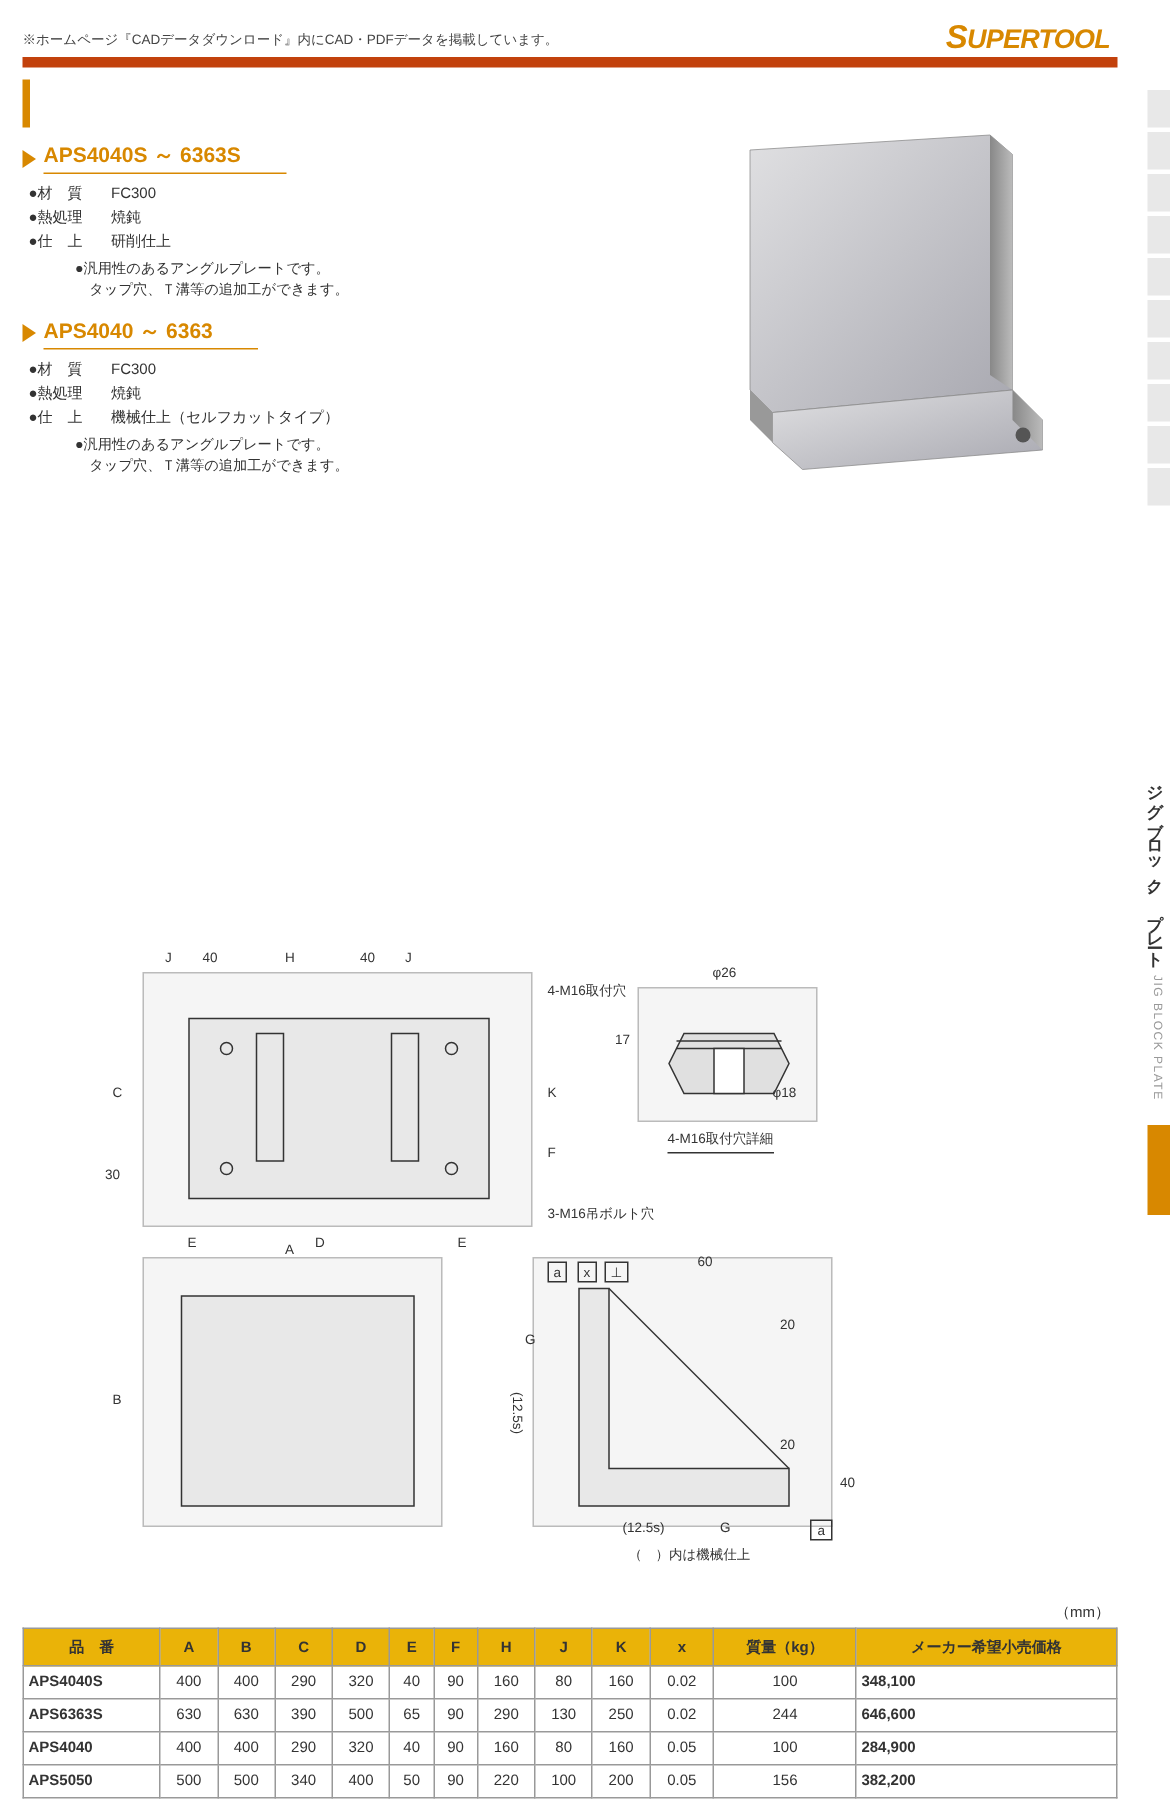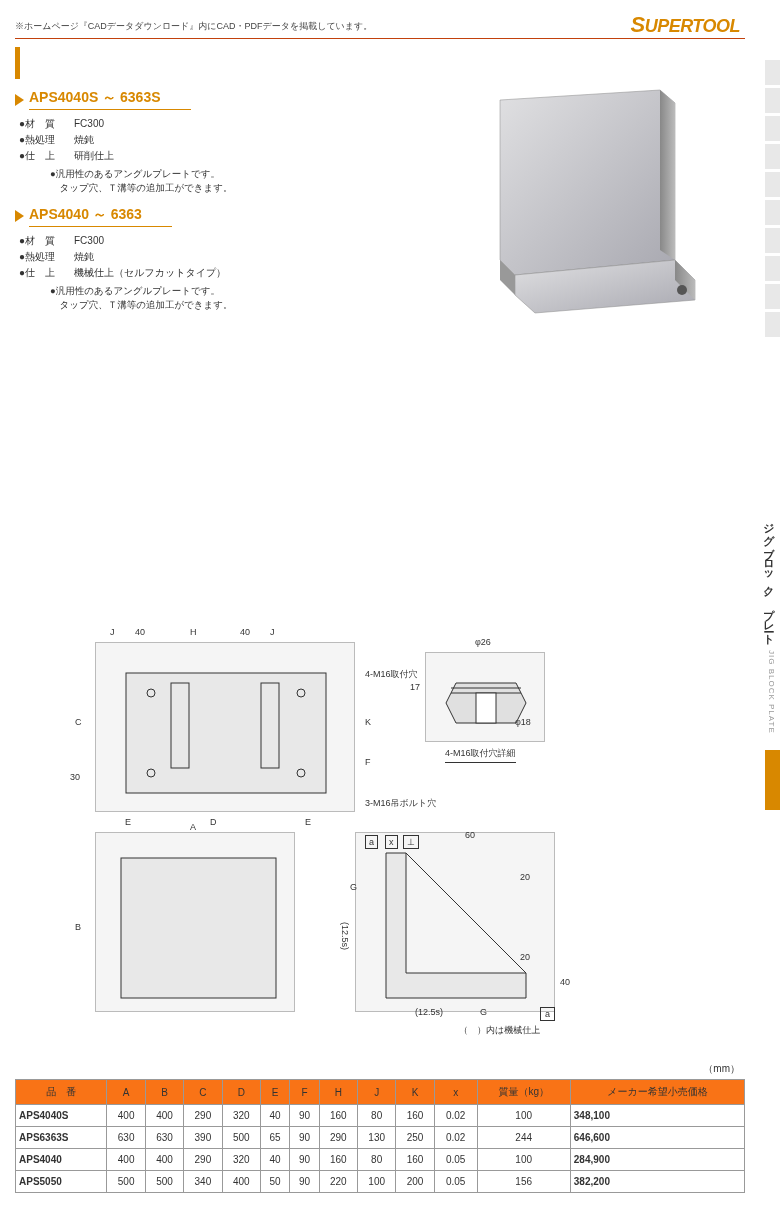--- a/index.html
+++ b/index.html
@@ -1,18 +1,18 @@
 <!DOCTYPE html>
 <html><head>
 <meta charset="utf-8">
 <style>
 *{margin:0;padding:0;box-sizing:border-box}
 body{font-family:"Hiragino Kaku Gothic ProN","Meiryo",sans-serif;font-size:11px;color:#333;background:#fff;width:780px;position:relative}
 .page{padding:15px 35px 15px 15px;position:relative;min-height:1212px}
-.header-note{font-size:9px;color:#444;padding:5px 0;border-bottom:1px solid #c2410c;margin-bottom:3px}
+.header-note{font-size:9px;color:#444;padding:5px 0;border-bottom:7px solid #c2410c;margin-bottom:3px}
 .logo{position:absolute;top:12px;right:40px;font-family:Arial,sans-serif;font-size:18px;font-weight:bold;color:#d88800;font-style:italic;letter-spacing:-0.5px}
 .logo .s{font-size:22px}
 .title-block{margin-top:8px;display:flex;align-items:flex-start;gap:6px}
 .title-bar{width:5px;height:32px;background:#d88800}
 .title-main{font-size:18px;font-weight:bold;color:#333}
 .title-sub{font-size:16px;font-weight:bold;color:#555;margin-left:8px}
 .title-en{font-size:10px;color:#555;margin-top:2px}
 .model-block{margin-top:10px}
 .model-header{display:flex;align-items:center;gap:5px;margin-bottom:6px}
 .arrow{width:0;height:0;border-top:6px solid transparent;border-bottom:6px solid transparent;border-left:9px solid #d88800}
@@ -25,21 +25,21 @@
 .diagram-area{margin-top:330px;height:380px;position:relative}
 .diagram-placeholder{position:absolute;background:#f5f5f5;border:1px solid #bbb}
 .d1{left:80px;top:0;width:260px;height:170px}
 .d2{left:410px;top:10px;width:120px;height:90px}
 .d3{left:80px;top:190px;width:200px;height:180px}
 .d4{left:340px;top:190px;width:200px;height:180px}
 .dim-label{position:absolute;font-size:9px;color:#333}
 .unit{text-align:right;font-size:10px;margin-top:40px;padding-right:5px}
 table{width:100%;border-collapse:collapse;font-size:10px;margin-top:3px}
 th,td{border:1px solid #999;padding:5px 3px;text-align:center}
-th{background:#f97316;font-weight:normal}
+th{background:#eab308;font-weight:bold}
 td:first-child{font-weight:bold;text-align:left}
 td:last-child{font-weight:bold;text-align:left;padding-right:8px}
 .side-tab{position:absolute;right:0;top:500px;width:25px;writing-mode:vertical-rl;text-orientation:mixed;font-size:11px;padding:15px 4px;font-weight:bold;color:#333}
 .side-tab-en{position:absolute;right:4px;top:650px;writing-mode:vertical-rl;font-size:8px;color:#999;letter-spacing:1px}
 .side-accent{position:absolute;right:0;top:750px;width:15px;height:60px;background:#d88800}
 .side-thumbs{position:absolute;right:0;top:60px;width:15px}
 .thumb{width:15px;height:25px;background:#e8e8e8;margin-bottom:3px}
 </style>
 </head>
 <body>
@@ -140,21 +140,21 @@
           <circle cx="205" cy="50" r="4" fill="none" stroke="#333"></circle>
 <circle cx="55" cy="130" r="4" fill="none" stroke="#333"></circle>
           <circle cx="205" cy="130" r="4" fill="none" stroke="#333"></circle>
 </svg>
 </div>
 <span class="dim-label" style="left:95px;top:-15px">J</span>
 <span class="dim-label" style="left:120px;top:-15px">40</span>
 <span class="dim-label" style="left:175px;top:-15px">H</span>
 <span class="dim-label" style="left:225px;top:-15px">40</span>
 <span class="dim-label" style="left:255px;top:-15px">J</span>
-<span class="dim-label" style="left:350px;top:26px">4-M16取付穴</span>
+<span class="dim-label" style="left:350px;top:6px">4-M16取付穴</span>
 <span class="dim-label" style="left:60px;top:75px">C</span>
 <span class="dim-label" style="left:55px;top:130px">30</span>
 <span class="dim-label" style="left:350px;top:75px">K</span>
 <span class="dim-label" style="left:350px;top:115px">F</span>
 <span class="dim-label" style="left:110px;top:175px">E</span>
 <span class="dim-label" style="left:195px;top:175px">D</span>
 <span class="dim-label" style="left:290px;top:175px">E</span>
 <span class="dim-label" style="left:350px;top:155px">3-M16吊ボルト穴</span>
 
 <div class="diagram-placeholder d2">
@@ -189,21 +189,21 @@
 <span class="dim-label" style="left:388px;top:193px;border:1px solid #333;padding:1px 3px">⊥</span>
 <span class="dim-label" style="left:450px;top:188px">60</span>
 <span class="dim-label" style="left:505px;top:230px">20</span>
 <span class="dim-label" style="left:505px;top:310px">20</span>
 <span class="dim-label" style="left:545px;top:335px">40</span>
 <span class="dim-label" style="left:325px;top:280px;writing-mode:vertical-rl">(12.5s)</span>
 <span class="dim-label" style="left:335px;top:240px">G</span>
 <span class="dim-label" style="left:400px;top:365px">(12.5s)</span>
 <span class="dim-label" style="left:465px;top:365px">G</span>
 <span class="dim-label" style="left:525px;top:365px;border:1px solid #333;padding:1px 4px">a</span>
-<span class="dim-label" style="left:444px;top:382px">（　）内は機械仕上</span>
+<span class="dim-label" style="left:404px;top:382px">（　）内は機械仕上</span>
 </div>
 
 <div class="unit">（mm）</div>
 <table>
 <thead>
         <tr id="thead-row">
           <th>品　番</th>
           <th>A</th>
           <th>B</th>
           <th>C</th>

